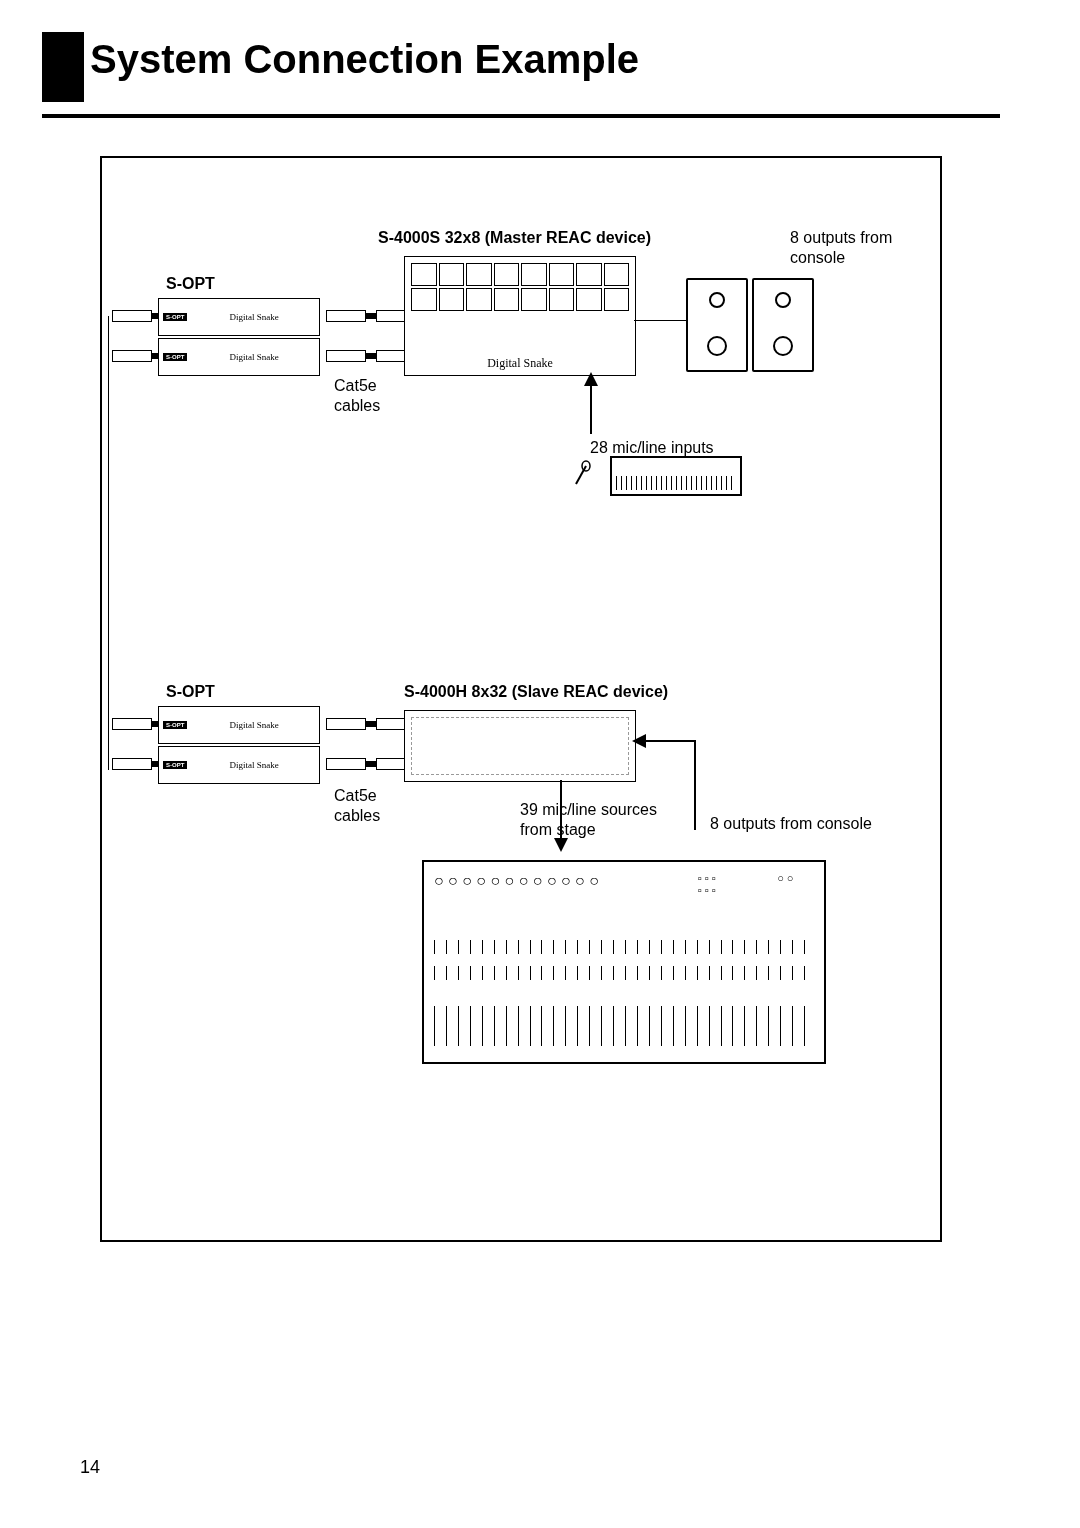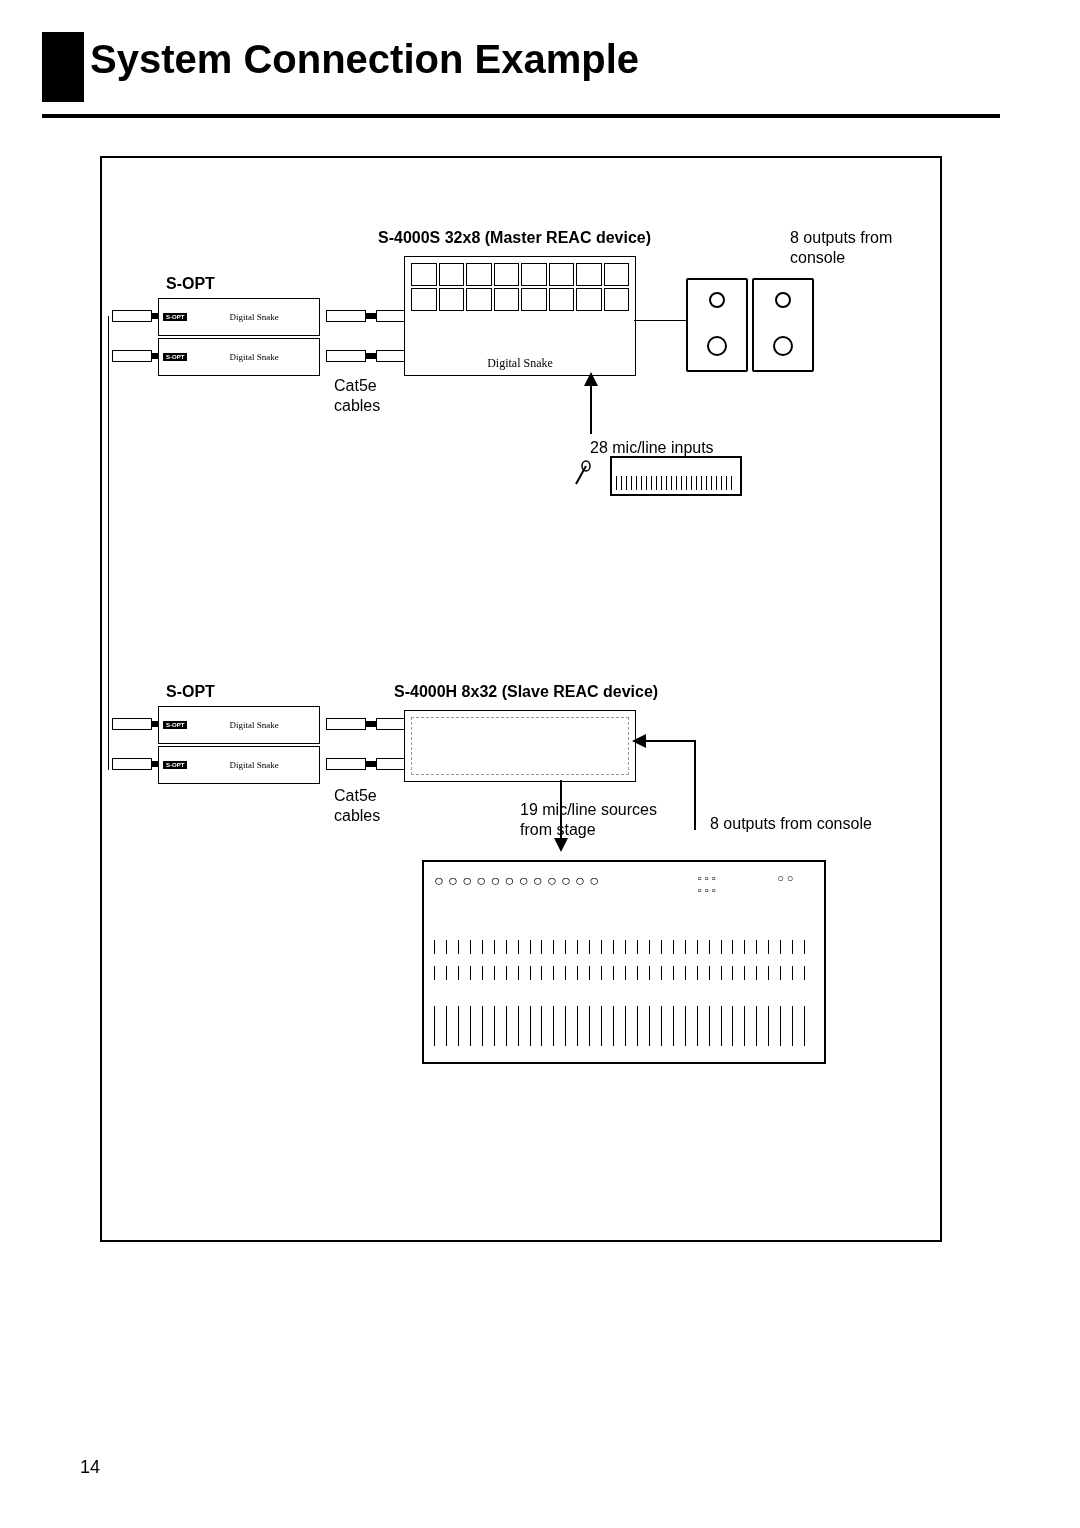--- a/index.html
+++ b/index.html
@@ -111,21 +111,21 @@
       <ellipse cx="14" cy="6" rx="4" ry="5" fill="none" stroke="#000" stroke-width="1.5"></ellipse>
     </svg>
   <div class="keyb">
     <div style="position:absolute;left:4px;right:4px;bottom:4px;height:14px;background:repeating-linear-gradient(90deg,#000 0 1px,#fff 1px 5px)"></div>
   </div>
 
 
   <div class="thinline" style="left:108px;top:316px;width:1px;height:454px"></div>
 
   <span class="lbl lbl-b" style="left:166px;top:682px">S-OPT</span>
-  <span class="lbl lbl-b" style="left:394px;top:682px">S-4000H 8x32 (Slave REAC device)</span>
+  <span class="lbl lbl-b" style="left:404px;top:682px">S-4000H 8x32 (Slave REAC device)</span>
 
   <div class="sopt" style="left:158px;top:706px">
     <div class="sopt-inner">
       <span style="background:#000;color:#fff;padding:1px 3px;font-weight:bold">S-OPT</span>
       <span style="flex:1;text-align:center;font-family:cursive;font-size:9px">Digital Snake</span>
     </div>
   </div>
   <div class="sopt" style="left:158px;top:746px">
     <div class="sopt-inner">
       <span style="background:#000;color:#fff;padding:1px 3px;font-weight:bold">S-OPT</span>
@@ -145,21 +145,21 @@
   <div class="slave">
     <div style="position:absolute;inset:6px;border:1px dashed #999"></div>
   </div>
 
   <div class="arrow" style="left:560px;top:780px;width:2px;height:60px"></div>
   <div class="arrowhead-d" style="left:554px;top:838px"></div>
   <div class="arrow" style="left:634px;top:740px;width:60px;height:2px"></div>
   <div class="arrowhead-l" style="left:632px;top:734px"></div>
   <div class="arrow" style="left:694px;top:740px;width:2px;height:90px"></div>
 
-  <span class="lbl" style="left:520px;top:800px;width:140px">19 mic/line sources from stage</span>
+  <span class="lbl" style="left:520px;top:800px;width:140px">39 mic/line sources from stage</span>
   <span class="lbl" style="left:710px;top:814px">8 outputs from console</span>
 
   <div class="mixer">
     <div style="position:absolute;left:10px;right:10px;top:10px;height:40px;display:flex;gap:18px">
       <div style="flex:4;display:flex;flex-wrap:wrap;gap:4px">
         <span>○ ○ ○ ○ ○ ○ ○ ○ ○ ○ ○ ○</span>
       </div>
       <div style="flex:1;font-size:11px">▫ ▫ ▫<br>▫ ▫ ▫</div>
       <div style="flex:0.6;font-size:11px">○ ○</div>
     </div>

